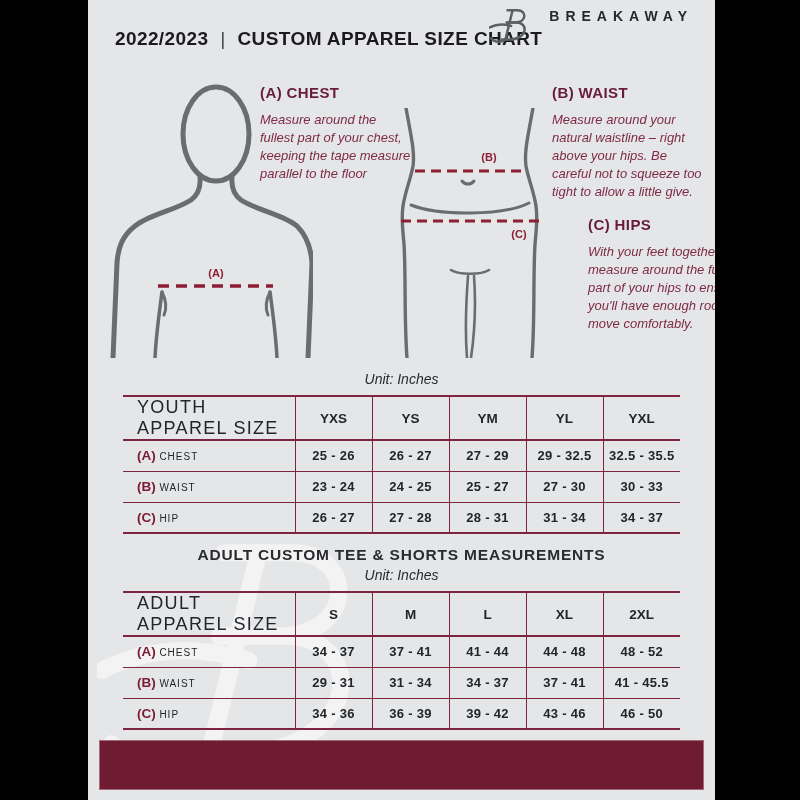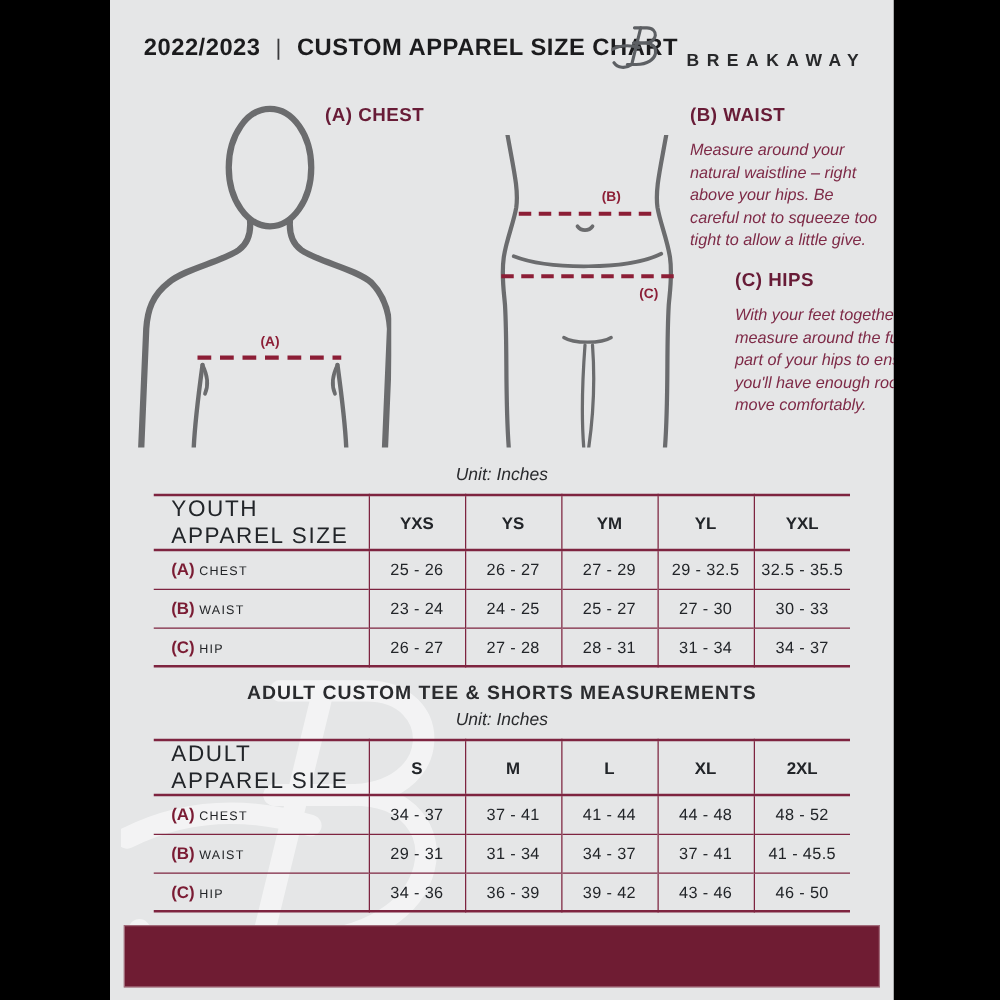--- a/index.html
+++ b/index.html
@@ -7,21 +7,21 @@
               font-family:"Liberation Sans", sans-serif; }
   .stage { position:relative; width:668px; height:800px; background:#000; }
   .page  { position:absolute; left:88px; top:0; width:627px; height:800px;
            background:var(--page_bg,#e5e6e7); overflow:hidden; }
   .page > * { position:absolute; z-index:1; }
 
   
   .hdr-left { left:27px; top:28px; display:flex; align-items:baseline; gap:12px;
               color:#1b1b1d; font-weight:800; font-size:19px; letter-spacing:.4px; white-space:nowrap; }
   .hdr-left .divider { font-weight:400; color:#3a3a3c; font-size:18px; }
-  .brand { right:22px; top:20px; display:flex; align-items:flex-end; gap:20px; }
+  .brand { right:22px; top:8px; display:flex; align-items:flex-start; gap:20px; }
   .brand svg { color:#5c5f63; }
   .brand-name { font-size:14px; font-weight:700; letter-spacing:6px; color:#28292b; }
 
   
   .fig { color:var(--figure,#6b6c6e); }
   .guide-block { width:152px; }
   .guide-h { font-size:15px; font-weight:800; letter-spacing:.4px; color:#681c37; }
   .guide-p { margin-top:10px; font-style:italic; font-size:13px; line-height:1.38;
              color:var(--accent_text,#7e2a47); }
   .blk-chest { left:172px; top:84px; }
@@ -45,21 +45,21 @@
            padding:0; background:transparent; }
   thead tr { border-top:2px solid var(--line,#7e2440); border-bottom:2px solid var(--line,#7e2440); }
   tbody tr { border-bottom:1.5px solid var(--line,#7e2440); }
   tbody tr:last-child { border-bottom:2px solid var(--line,#7e2440); }
   th:not(:first-child), td:not(:first-child) { border-left:1.5px solid var(--line,#7e2440); }
   th.lbl { font-weight:400; font-size:18px; letter-spacing:1.3px; text-align:left; padding-left:14px; }
   th.size { font-weight:700; font-size:13.5px; }
   td.lbl { text-align:left; padding-left:14px; }
   td.lbl .mk { font-weight:800; color:#7a1b33; font-size:13.5px; }
   td.lbl .nm { letter-spacing:1px; font-size:10px; color:#222427; }
-  td.val { letter-spacing:.3px; }
+  td.val { letter-spacing:.3px;font-weight:bold; }
 
   
   .footer-bar { left:11px; right:11px; top:740px; height:50px;
                 background:var(--footer,#6f1c33); border:1px solid rgba(255,255,255,.35); }
   .watermark { left:6px; top:538px; z-index:0; color:#ffffff; opacity:.55; }
 </style>
 </head>
 <body>
 
 <svg width="0" height="0" style="position:absolute">
@@ -118,20 +118,21 @@
         <path d="M 83,168 C 85,195 84,222 80,250" stroke-width="2.6"></path>
       </g>
       <path d="M 24,63 L 134,63" stroke="var(--dash,#8c1e36)" stroke-width="3.2" stroke-dasharray="10 6" fill="none"></path>
       <path d="M 10,113 L 148,113" stroke="var(--dash,#8c1e36)" stroke-width="3.2" stroke-dasharray="10 6" fill="none"></path>
       <text class="marker-txt" x="98" y="53" text-anchor="middle">(B)</text>
       <text class="marker-txt" x="128" y="130" text-anchor="middle">(C)</text>
     </svg>
 
     <div class="guide-block blk-chest">
       <div class="guide-h">(A) CHEST</div>
+      <div class="guide-p">Measure around the fullest part of your chest, keeping the tape measure parallel to the floor</div>
     </div>
     <div class="guide-block blk-waist">
       <div class="guide-h">(B) WAIST</div>
       <div class="guide-p">Measure around your natural waistline – right above your hips. Be careful not to squeeze too tight to allow a little give.</div>
     </div>
     <div class="guide-block blk-hips">
       <div class="guide-h">(C) HIPS</div>
       <div class="guide-p">With your feet together, measure around the fullest part of your hips to ensure you'll have enough room to move comfortably.</div>
     </div>
 

